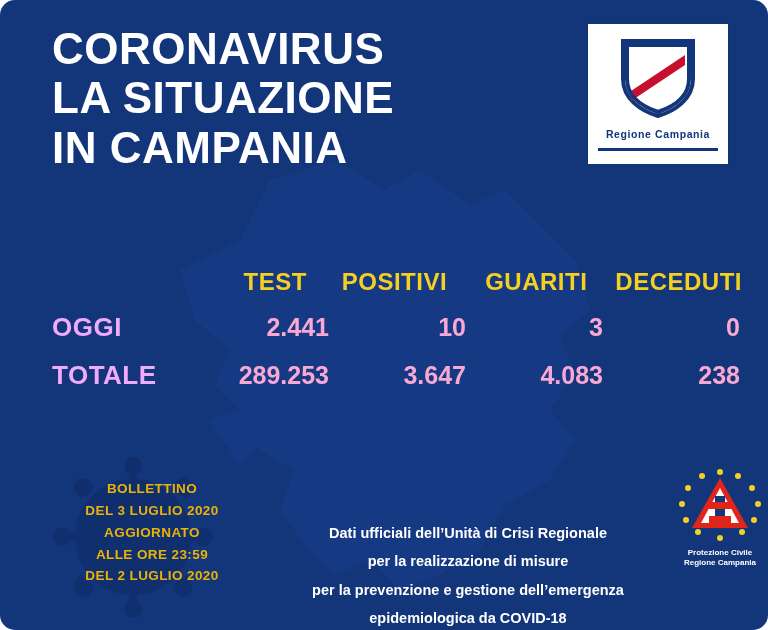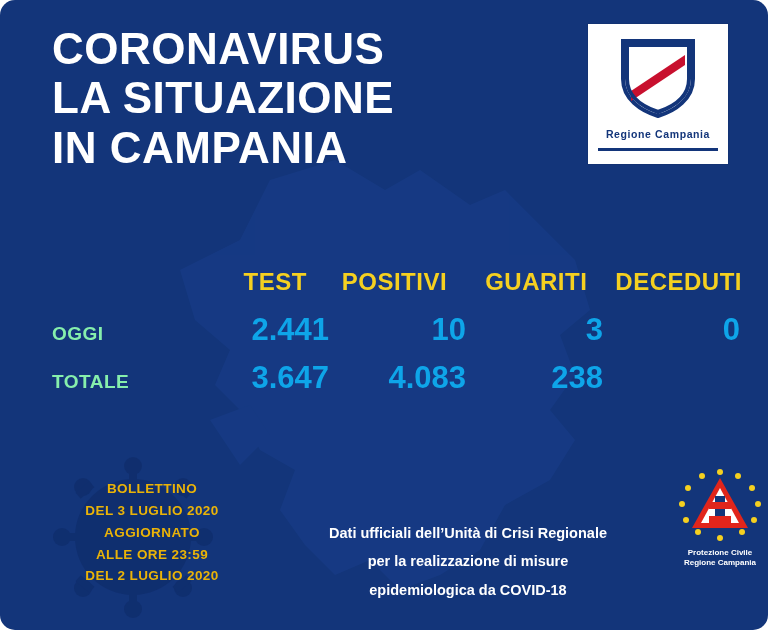--- a/index.html
+++ b/index.html
@@ -98,30 +98,30 @@
     top: 268px;
     width: 690px;
   }
   .trow {
     display: flex;
     align-items: baseline;
     height: 48px;
   }
   .c-label {
     width: 140px;
-    color: #86efac;
-    font-size: 19px;
+    color: #f0abfc;
+    font-size: 26px;
     font-weight: bold;
     letter-spacing: 0.5px;
   }
   .c-num {
     width: 137px;
     text-align: right;
-    color: #0ea5e9;
-    font-size: 31px;
+    color: #f9a8d4;
+    font-size: 25px;
     font-weight: bold;
   }
   .head .c-num {
     color: #f5d020;
     font-size: 24px;
     letter-spacing: 0.5px;
   }
   .head .c-label { font-size: 24px; }
   .head { height: 44px; gap: 28px; }
 
@@ -244,36 +244,38 @@
     <div class="trow">
       <div class="c-label">OGGI</div>
       <div class="c-num">2.441</div>
       <div class="c-num">10</div>
       <div class="c-num">3</div>
       <div class="c-num">0</div>
     </div>
 
     <div class="trow">
       <div class="c-label">TOTALE</div>
+      <div class="c-num">289.253</div>
       <div class="c-num">3.647</div>
       <div class="c-num">4.083</div>
       <div class="c-num">238</div>
     </div>
 
   </div>
 
   <div class="bulletin">BOLLETTINO
 DEL 3 LUGLIO 2020
 AGGIORNATO
 ALLE ORE 23:59
 DEL 2 LUGLIO 2020</div>
 
   <div class="official">
     <div>Dati ufficiali dell’Unità di Crisi Regionale</div>
     <div>per la realizzazione di misure</div>
+    <div>per la prevenzione e gestione dell’emergenza</div>
     <div class="covid">epidemiologica da COVID-18</div>
   </div>
 
   <div class="logo-pc">
     <svg width="104" height="80" viewBox="0 0 104 80" aria-hidden="true">
       <g fill="#f5d020">
         <circle cx="52" cy="6" r="3"></circle>
         <circle cx="70" cy="10" r="3"></circle>
           <circle cx="84" cy="22" r="3"></circle>
         <circle cx="90" cy="38" r="3"></circle>

